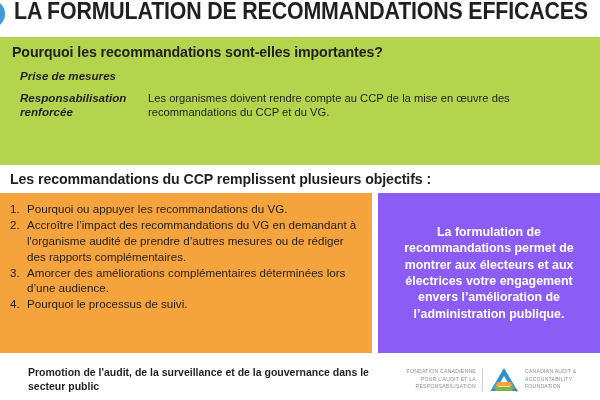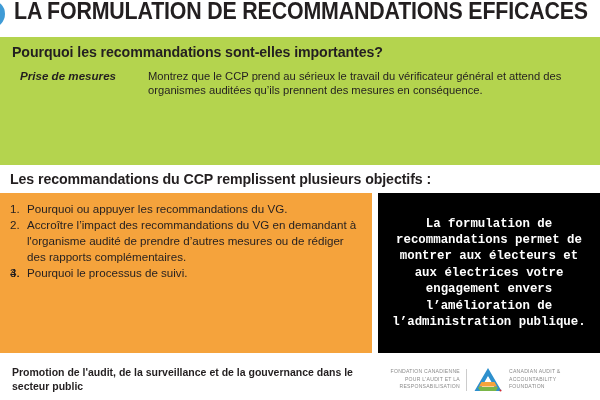--- a/index.html
+++ b/index.html
@@ -151,48 +151,47 @@
     font-size: 11.6px;
     color: #231f20;
   }
 
   
   .blue-panel {
     position: absolute;
     left: 378px; top: 193px;
     width: 222px;
     height: 160px;
-    background: #000000;
+    background: #8b5cf6;
     box-sizing: border-box;
     display: flex;
     align-items: center;
     justify-content: center;
     padding: 4px 14px;
-    font-family: Liberation Mono, monospace;
   }
   .blue-text {
     color: #ffffff;
     font-size: 12.4px;
     font-weight: 700;
     line-height: 1.32;
     text-align: center;
   }
 
   
   .footer {
     position: absolute;
     left: 0; top: 353px;
     width: 600px;
     height: 47px;
     background: #ffffff;
     box-sizing: border-box;
   }
   .footer-inner {
     position: absolute;
-    left: 0; top: 6px;
+    left: 16px; top: 6px;
     width: 520px;
     height: 41px;
     display: flex;
     align-items: center;
   }
   .footer-tagline {
     flex: 0 0 386px;
     font-size: 10.5px;
     font-weight: 700;
     color: #231f20;
@@ -247,34 +246,37 @@
       
     </div>
     <div class="header-title">LA FORMULATION DE RECOMMANDATIONS EFFICACES</div>
   </div>
 
   <div class="green-block">
     <div class="green-heading">Pourquoi les recommandations sont-elles importantes?</div>
 
     <div class="def-row">
       <div class="def-term">Prise de mesures</div>
-      <div class="def-desc">Montrez que le CCP prend au sérieux le travail du vérificateur général et attend des organismes auditées qu’ils prennent des mesures en conséquence.</div>
     </div>
 
+    <div class="def-row">
+      <div class="def-term">Responsabilisation renforcée</div>
+      <div class="def-desc">Les organismes doivent rendre compte au CCP de la mise en œuvre des recommandations du CCP et du VG.</div>
+    </div>
   </div>
 
   <div class="objectives-band">
     <div class="objectives-heading">Les recommandations du CCP remplissent plusieurs objectifs :</div>
   </div>
 
   <div class="orange-panel">
     <ul class="olist">
       <li><span class="num">1.</span><span>Pourquoi ou appuyer les recommandations du VG.</span></li>
       <li><span class="num">2.</span><span>Accroître l’impact des recommandations du VG en demandant à l'organisme audité de prendre d’autres mesures ou de rédiger des rapports complémentaires.</span></li>
-      <li><span class="num">3.</span></li>
+      <li><span class="num">3.</span><span>Amorcer des améliorations complémentaires déterminées lors d’une audience.</span></li>
       <li><span class="num">4.</span><span>Pourquoi le processus de suivi.</span></li>
     </ul>
   </div>
 
   <div class="blue-panel">
     <div class="blue-text">La formulation de recommandations permet de montrer aux électeurs et aux électrices votre engagement envers l’amélioration de l’administration publique.</div>
   </div>
 
   <div class="footer">
     <div class="footer-inner">

